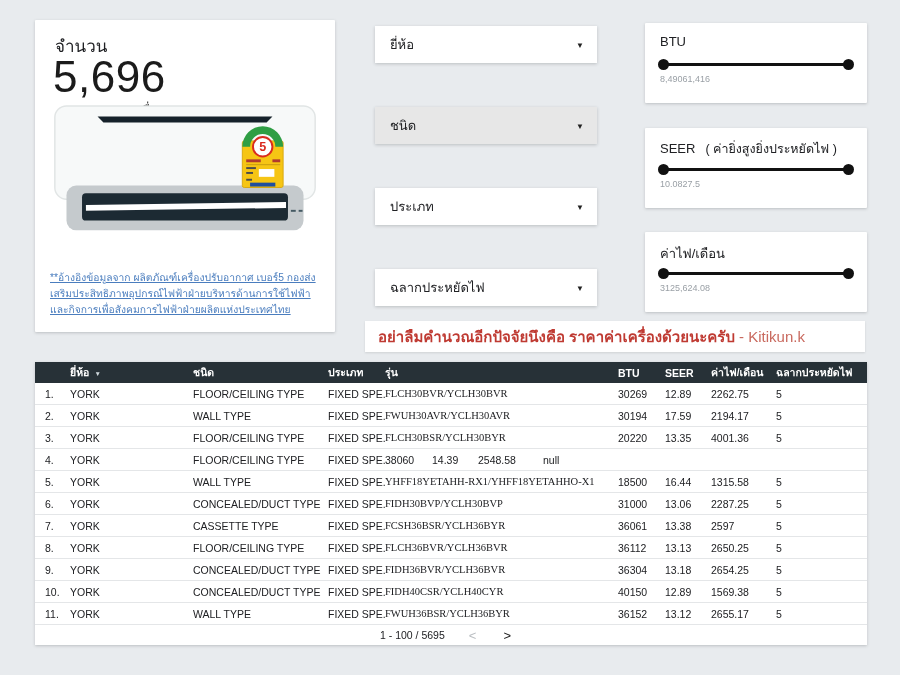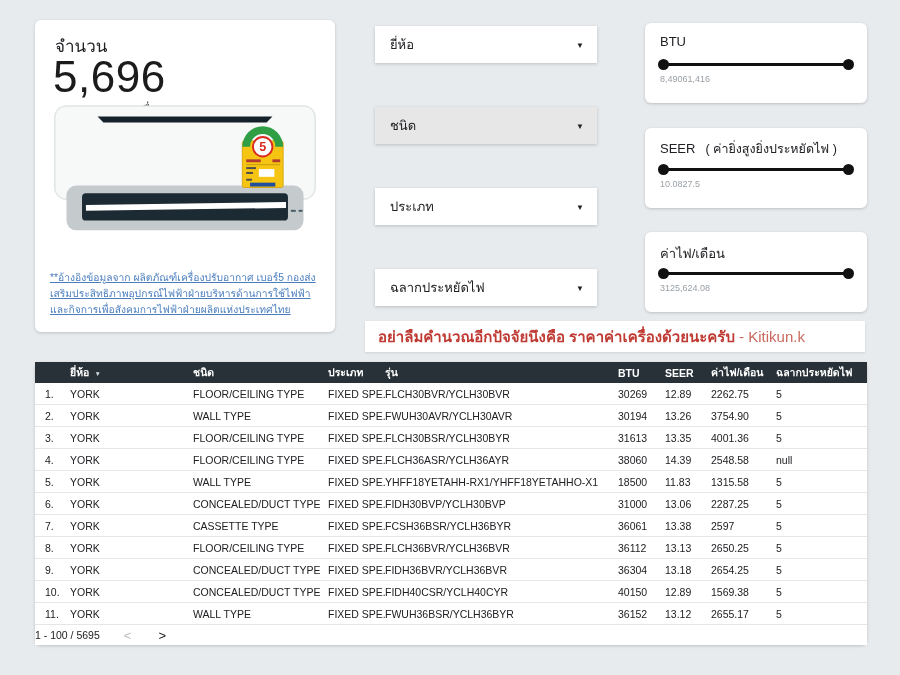--- a/index.html
+++ b/index.html
@@ -2,21 +2,21 @@
 <html><head>
 <meta charset="utf-8">
 <style>
   html,body{margin:0;padding:0;}
   body{
     width:900px;height:675px;position:relative;overflow:hidden;
     background:#e8ebee;
     font-family:"Liberation Sans","DejaVu Sans",sans-serif;
     color:#202124;
   }
-  .card{position:absolute;background:#fff;box-shadow:0 1px 3px rgba(60,64,67,.25);border-radius:6px;}
+  .card{position:absolute;background:#fff;box-shadow:0 1px 3px rgba(60,64,67,.25);border-radius:1px;}
 
   
   .summary-card{left:35px;top:20px;width:300px;height:312px;}
   .sum-title{position:absolute;left:20px;top:12px;font-size:17px;color:#202124;}
   .sum-row{position:absolute;left:18px;top:34px;display:flex;align-items:flex-end;flex-direction:column;}
   .sum-value{font-size:44px;line-height:1.05;font-weight:400;color:#1b1b1b;letter-spacing:.5px;}
   .sum-unit{font-size:14px;margin-left:8px;margin-bottom:7px;color:#1b1b1b;}
   .ac-img{position:absolute;left:14px;top:80px;width:272px;height:142px;}
   .footnote{position:absolute;left:15px;right:14px;top:250px;font-size:10.3px;line-height:1.55;
     color:#4a7dbe;text-decoration:underline;overflow-wrap:anywhere;cursor:pointer;}
@@ -49,28 +49,28 @@
   
   .table-card{left:35px;top:362px;width:832px;height:283px;}
   .thead{display:flex;height:21px;background:#273137;color:#fff;align-items:center;}
   .thead .cell{font-weight:bold;font-size:10.5px;color:#fff;}
   .trow{display:flex;height:22px;align-items:center;border-bottom:1px solid #e4e6e8;box-sizing:border-box;background:#fff;}
   .cell{font-size:10.5px;white-space:nowrap;overflow:hidden;box-sizing:border-box;flex-shrink:0;}
   .col-num{width:35px;padding-left:10px;}
   .col-brand{width:123px;}
   .col-type{width:135px;}
   .col-category{width:57px;}
-  .col-model{width:233px;}
+  .col-model{width:233px;font-family:Liberation Serif, serif;}
   .col-btu{width:47px;}
   .col-seer{width:46px;}
   .col-cost{width:65px;}
   .col-label{flex:1 1 auto;}
   .sort-icon{font-size:6.5px;color:#cfd8dc;margin-left:5px;}
   .pagination{position:absolute;left:0;right:0;bottom:0;height:20px;display:flex;align-items:center;
-    justify-content:flex-start;background:#fff;}
+    justify-content:center;background:#fff;}
   .pg-text{font-size:10.5px;color:#202124;margin-right:24px;}
   .pg-prev{font-size:13px;color:#b9bdc1;margin-right:27px;cursor:pointer;}
   .pg-next{font-size:13px;color:#1b1b1b;margin-right:11px;cursor:pointer;}
 </style>
 </head>
 <body>
 
 <div>
 
   <section class="card summary-card">
@@ -195,54 +195,53 @@
           <div class="cell col-cost">2262.75</div>
           <div class="cell col-label">5</div>
         </div>
         <div class="trow">
           <div class="cell col-num">2.</div>
           <div class="cell col-brand">YORK</div>
           <div class="cell col-type">WALL TYPE</div>
           <div class="cell col-category">FIXED SPE...</div>
           <div class="cell col-model">FWUH30AVR/YCLH30AVR</div>
           <div class="cell col-btu">30194</div>
-          <div class="cell col-seer">13.26</div>
-          <div class="cell col-cost">3754.90</div>
+          <div class="cell col-seer">17.59</div>
+          <div class="cell col-cost">2194.17</div>
           <div class="cell col-label">5</div>
         </div>
         <div class="trow">
           <div class="cell col-num">3.</div>
           <div class="cell col-brand">YORK</div>
           <div class="cell col-type">FLOOR/CEILING TYPE</div>
           <div class="cell col-category">FIXED SPE...</div>
           <div class="cell col-model">FLCH30BSR/YCLH30BYR</div>
-          <div class="cell col-btu">31613</div>
+          <div class="cell col-btu">20220</div>
           <div class="cell col-seer">13.35</div>
           <div class="cell col-cost">4001.36</div>
           <div class="cell col-label">5</div>
         </div>
         <div class="trow">
           <div class="cell col-num">4.</div>
           <div class="cell col-brand">YORK</div>
           <div class="cell col-type">FLOOR/CEILING TYPE</div>
           <div class="cell col-category">FIXED SPE...</div>
-          <div class="cell col-model">FLCH36ASR/YCLH36AYR</div>
           <div class="cell col-btu">38060</div>
           <div class="cell col-seer">14.39</div>
           <div class="cell col-cost">2548.58</div>
           <div class="cell col-label">null</div>
         </div>
         <div class="trow">
           <div class="cell col-num">5.</div>
           <div class="cell col-brand">YORK</div>
           <div class="cell col-type">WALL TYPE</div>
           <div class="cell col-category">FIXED SPE...</div>
           <div class="cell col-model">YHFF18YETAHH-RX1/YHFF18YETAHHO-X1</div>
           <div class="cell col-btu">18500</div>
-          <div class="cell col-seer">11.83</div>
+          <div class="cell col-seer">16.44</div>
           <div class="cell col-cost">1315.58</div>
           <div class="cell col-label">5</div>
         </div>
         <div class="trow">
           <div class="cell col-num">6.</div>
           <div class="cell col-brand">YORK</div>
           <div class="cell col-type">CONCEALED/DUCT TYPE</div>
           <div class="cell col-category">FIXED SPE...</div>
           <div class="cell col-model">FIDH30BVP/YCLH30BVP</div>
           <div class="cell col-btu">31000</div>

